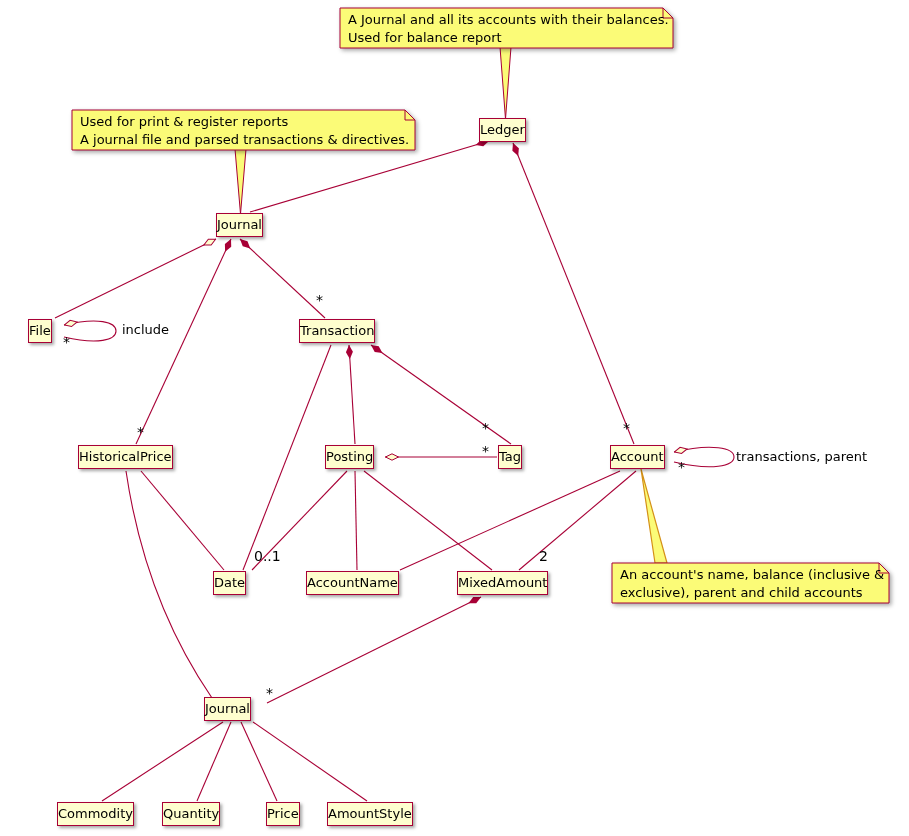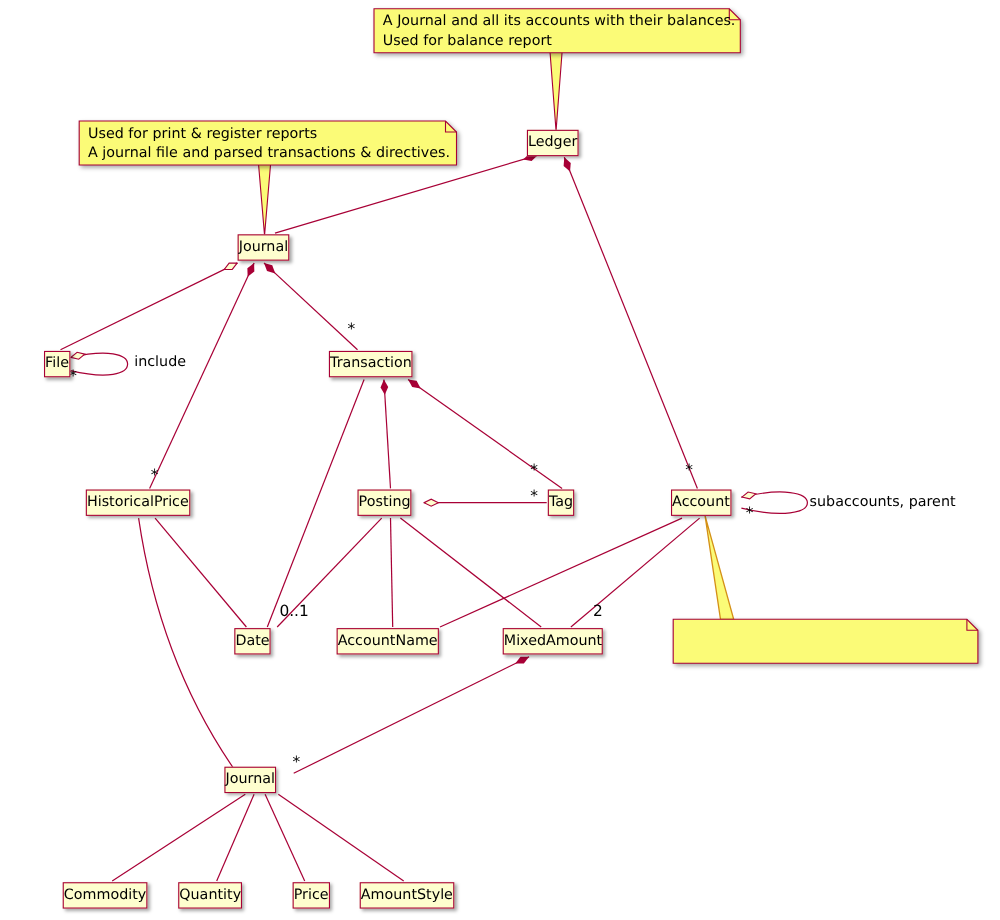--- a/index.html
+++ b/index.html
@@ -74,24 +74,28 @@
   </svg>
 
   <div class="note-text" style="left:348px;top:11px">
     <div>A Journal and all its accounts with their balances.</div>
     <div>Used for balance report</div>
   </div>
   <div class="note-text" style="left:80px;top:113px">
     <div>Used for print &amp; register reports</div>
     <div>A journal file and parsed transactions &amp; directives.</div>
   </div>
+  <div class="note-text" style="left:620px;top:566px">
+    <div>An account's name, balance (inclusive &amp;</div>
+    <div>exclusive), parent and child accounts</div>
+  </div>
 
   <div class="uml-class" style="left:479px;top:118px">Ledger</div>
   <div class="uml-class" style="left:216px;top:213px">Journal</div>
-  <div class="uml-class" style="left:40px;top:319px">File</div>
+  <div class="uml-class" style="left:28px;top:319px">File</div>
   <div class="uml-class" style="left:299px;top:319px">Transaction</div>
   <div class="uml-class" style="left:78px;top:445px">HistoricalPrice</div>
   <div class="uml-class" style="left:325px;top:445px">Posting</div>
   <div class="uml-class" style="left:498px;top:445px">Tag</div>
   <div class="uml-class" style="left:610px;top:445px">Account</div>
   <div class="uml-class" style="left:213px;top:571px">Date</div>
   <div class="uml-class" style="left:306px;top:571px">AccountName</div>
   <div class="uml-class" style="left:457px;top:571px">MixedAmount</div>
   <div class="uml-class" style="left:204px;top:697px">Journal</div>
   <div class="uml-class" style="left:57px;top:802px">Commodity</div>
@@ -103,15 +107,15 @@
   <span class="mult" style="left:63px;top:334px">*</span>
   <span class="mult" style="left:137px;top:424px">*</span>
   <span class="mult" style="left:482px;top:420px">*</span>
   <span class="mult" style="left:482px;top:443px">*</span>
   <span class="mult" style="left:623px;top:420px">*</span>
   <span class="mult" style="left:678px;top:459px">*</span>
   <span class="mult" style="left:266px;top:685px">*</span>
   <span class="mult" style="left:254px;top:548px">0..1</span>
   <span class="mult" style="left:539px;top:548px">2</span>
   <span class="edge-label" style="left:122px;top:322px">include</span>
-  <span class="edge-label" style="left:736px;top:449px">subaccounts, parent</span>
+  <span class="edge-label" style="left:736px;top:449px">transactions, parent</span>
 
 </div>
 
 </body></html>

